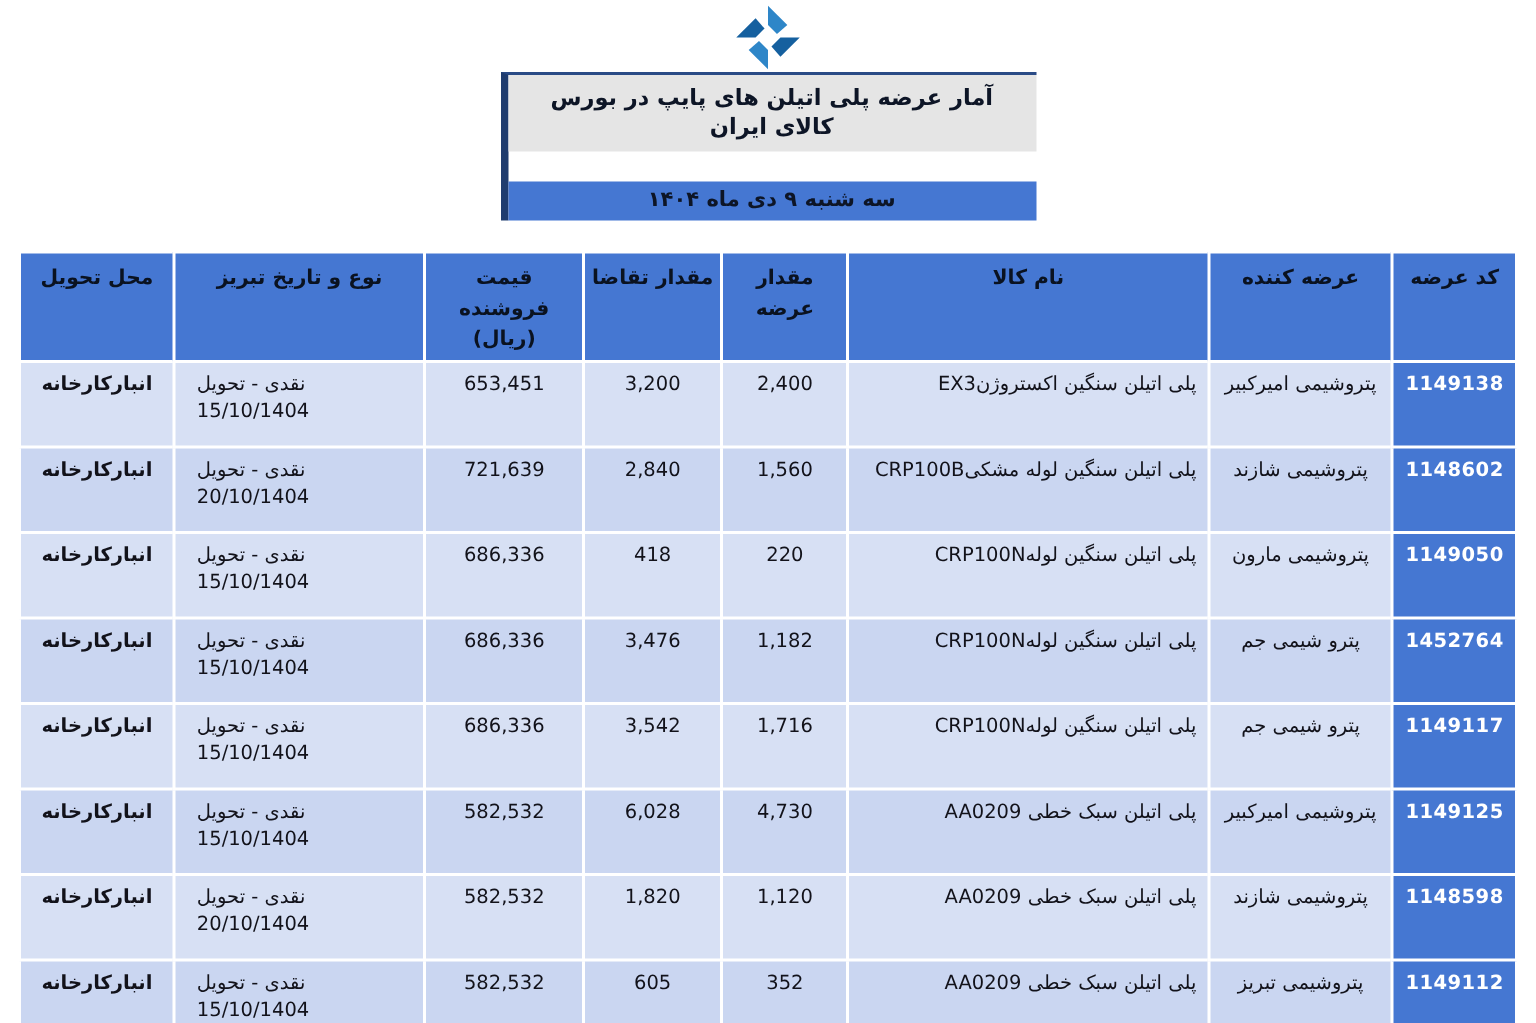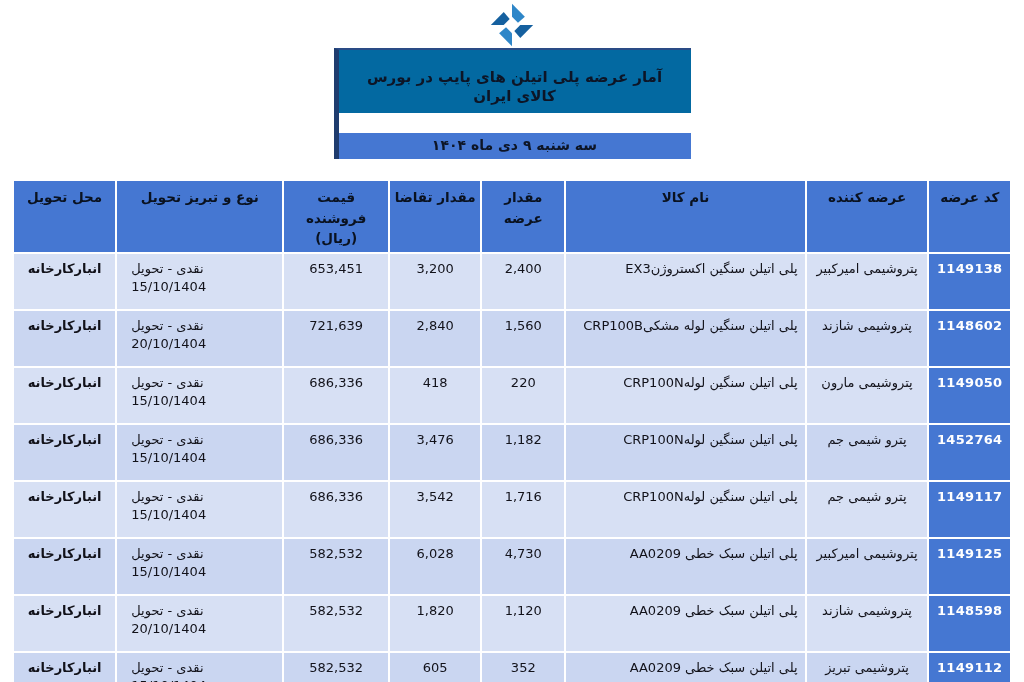--- a/index.html
+++ b/index.html
@@ -8,22 +8,22 @@
     font-family:"DejaVu Sans","Liberation Sans",sans-serif;
     position:relative;
   }
   .logo-wrap{width:46px;height:46px;margin:2px auto 0 auto;}
   .title-box{
     width:352px;margin:0 auto;direction:rtl;
     border-left:5px solid #1F3C6E;border-top:2px solid #2A4B86;
     background:#ffffff;
   }
   .title-line{
-    background:#0369a1;color:#0d1526;font-weight:bold;font-size:15px;
-    text-align:center;padding:18px 8px 7px 8px;line-height:1.25;
+    background:#e5e5e5;color:#0d1526;font-weight:bold;font-size:15px;
+    text-align:center;padding:6px 8px 7px 8px;line-height:1.25;
   }
   .date-line{
     background:#4577D2;color:#0d1526;font-weight:bold;font-size:14px;
     text-align:center;padding:4px 8px 6px 8px;margin-top:20px;line-height:1.2;
   }
   .table-wrap{margin:20px 12px 0 12px;}
   table{
     width:100%;border-collapse:collapse;table-layout:fixed;direction:rtl;
   }
   th{
@@ -69,21 +69,21 @@
     <thead>
       <tr>
         <th class="w-code">کد عرضه</th>
         <th class="w-supplier">عرضه کننده</th>
         <th class="w-product">نام کالا</th>
         <th class="w-supply">مقدار
 عرضه</th>
         <th class="w-demand">مقدار تقاضا</th>
         <th class="w-price">قیمت فروشنده
 (ریال)</th>
-        <th class="w-delivery">نوع و تبریز تحویل</th>
+        <th class="w-delivery">نوع و تاریخ تبریز</th>
         <th class="w-location">محل تحویل</th>
       </tr>
     </thead>
     <tbody>
         <tr class="odd">
           <td class="col-code">1149138</td>
           <td class="col-supplier">پتروشیمی امیرکبیر</td>
           <td class="col-product">پلی اتیلن سنگین اکستروژنEX3</td>
           <td class="col-supply">2,400</td>
           <td class="col-demand">3,200</td>

